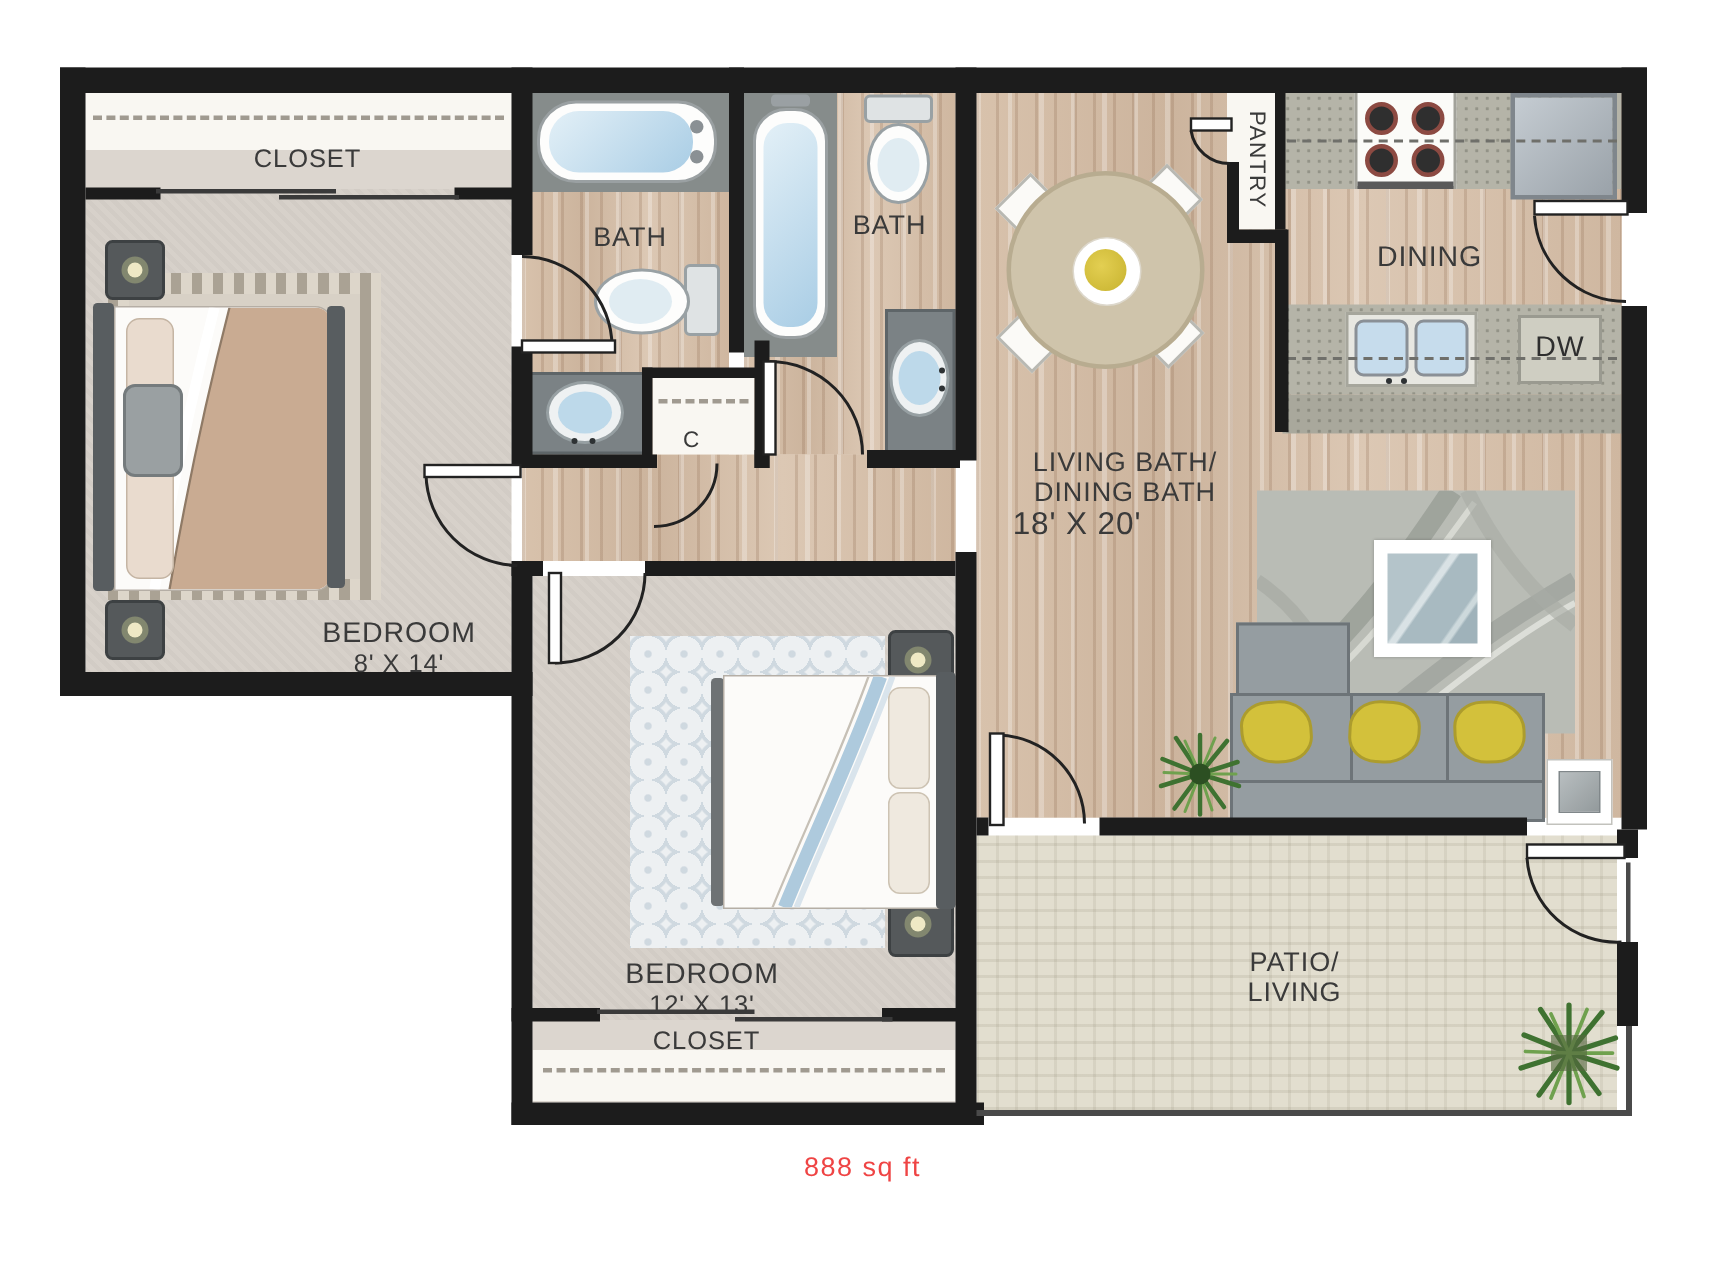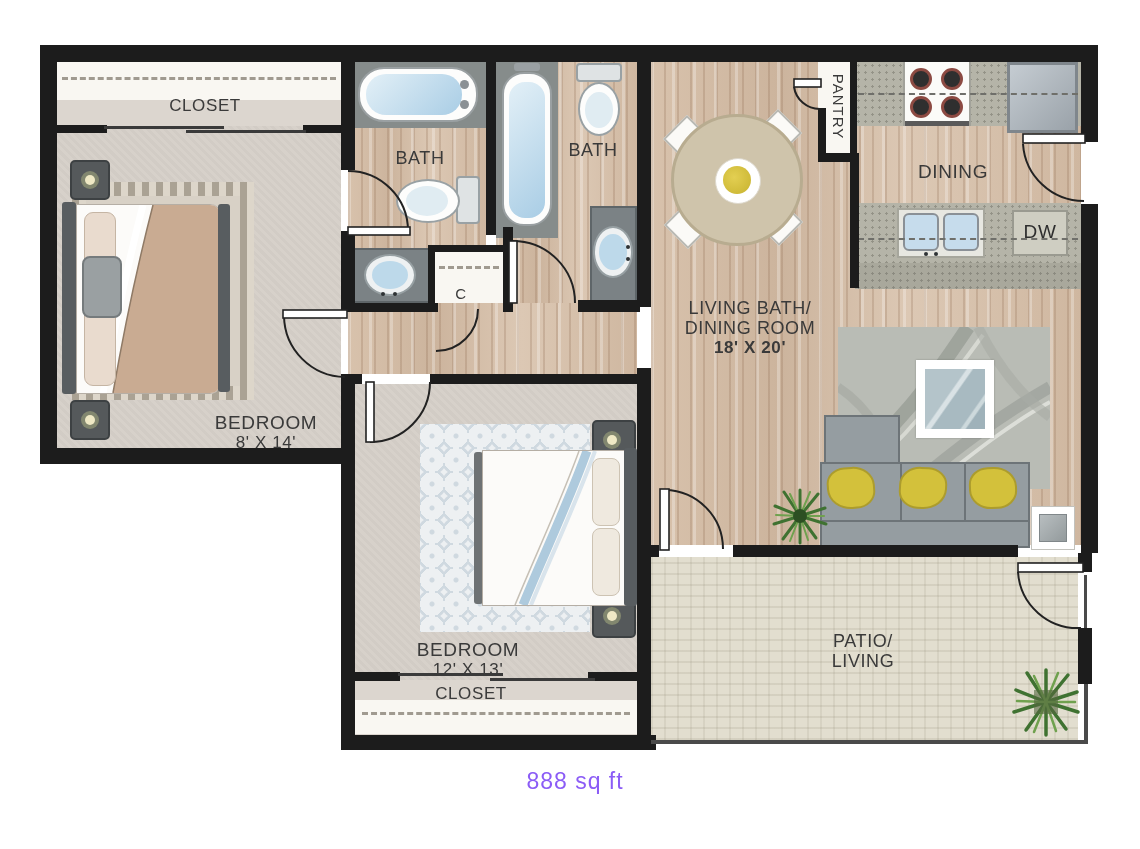--- a/index.html
+++ b/index.html
@@ -307,25 +307,25 @@
   </svg>
 
   <div class="label" style="left:120px;top:96px;width:170px;font-size:17px;">CLOSET</div>
   <div class="label" style="left:340px;top:148px;width:160px;font-size:18px;">BATH</div>
   <div class="label" style="left:523px;top:140px;width:140px;font-size:18px;">BATH</div>
   <div class="label" style="left:447px;top:285px;width:28px;font-size:15px;">C</div>
   <div class="label" style="left:793px;top:98px;width:90px;font-size:15px;letter-spacing:1px;transform:rotate(90deg);">PANTRY</div>
   <div class="label" style="left:873px;top:161px;width:160px;font-size:19px;">DINING</div>
   <div class="label" style="left:1012px;top:221px;width:56px;font-size:19px;color:#2e2e2e;">DW</div>
   <div class="label" style="left:660px;top:298px;width:180px;font-size:18px;">LIVING BATH/</div>
-  <div class="label" style="left:660px;top:318px;width:180px;font-size:18px;">DINING ROOM</div>
-  <div class="label" style="left:660px;top:338px;width:180px;font-size:17px;font-weight:bold;">18' X 20'</div>
+  <div class="label" style="left:660px;top:318px;width:180px;font-size:18px;">DINING BATH</div>
+  <div class="label" style="left:628px;top:338px;width:180px;font-size:21px;">18' X 20'</div>
   <div class="label" style="left:176px;top:412px;width:180px;font-size:19px;">BEDROOM</div>
   <div class="label" style="left:176px;top:433px;width:180px;font-size:17px;">8' X 14'</div>
   <div class="label" style="left:378px;top:639px;width:180px;font-size:19px;">BEDROOM</div>
   <div class="label" style="left:378px;top:660px;width:180px;font-size:17px;">12' X 13'</div>
   <div class="label" style="left:386px;top:684px;width:170px;font-size:17px;">CLOSET</div>
   <div class="label" style="left:773px;top:631px;width:180px;font-size:18px;">PATIO/</div>
   <div class="label" style="left:773px;top:651px;width:180px;font-size:18px;">LIVING</div>
 
-  <div class="label" style="left:375px;top:768px;width:400px;font-size:23px;color:#8b5cf6;letter-spacing:1px;">888 sq ft</div>
+  <div class="label" style="left:375px;top:768px;width:400px;font-size:18px;color:#ef4444;letter-spacing:1px;">888 sq ft</div>
 
 </div>
 
 </body></html>

